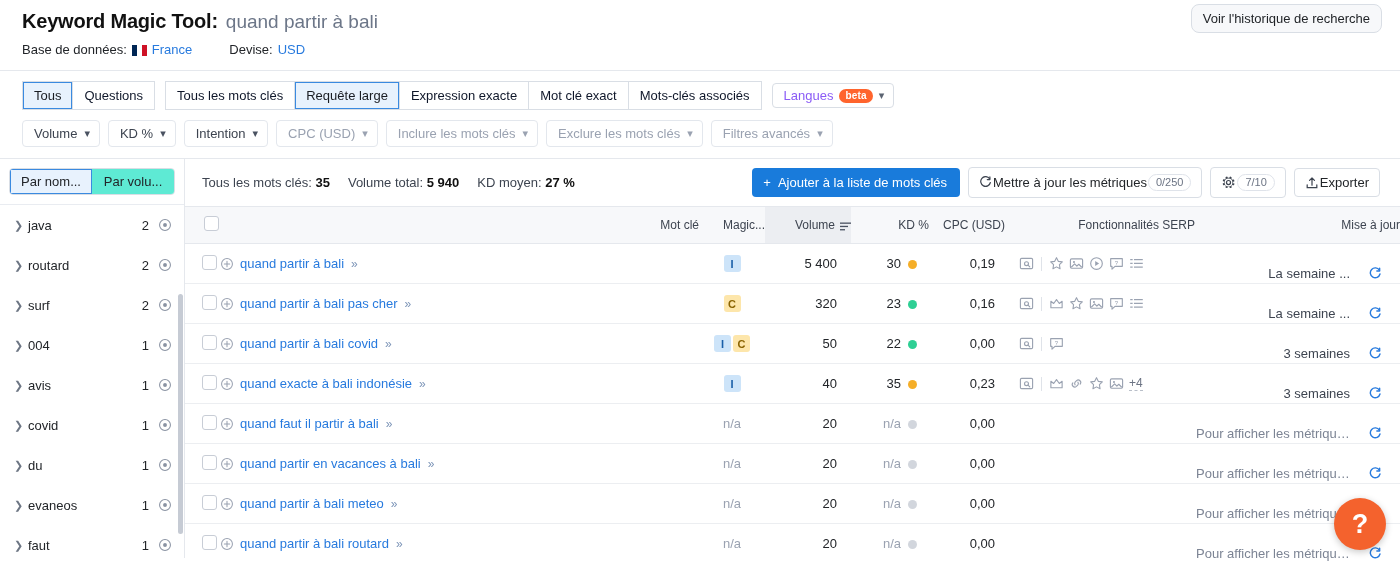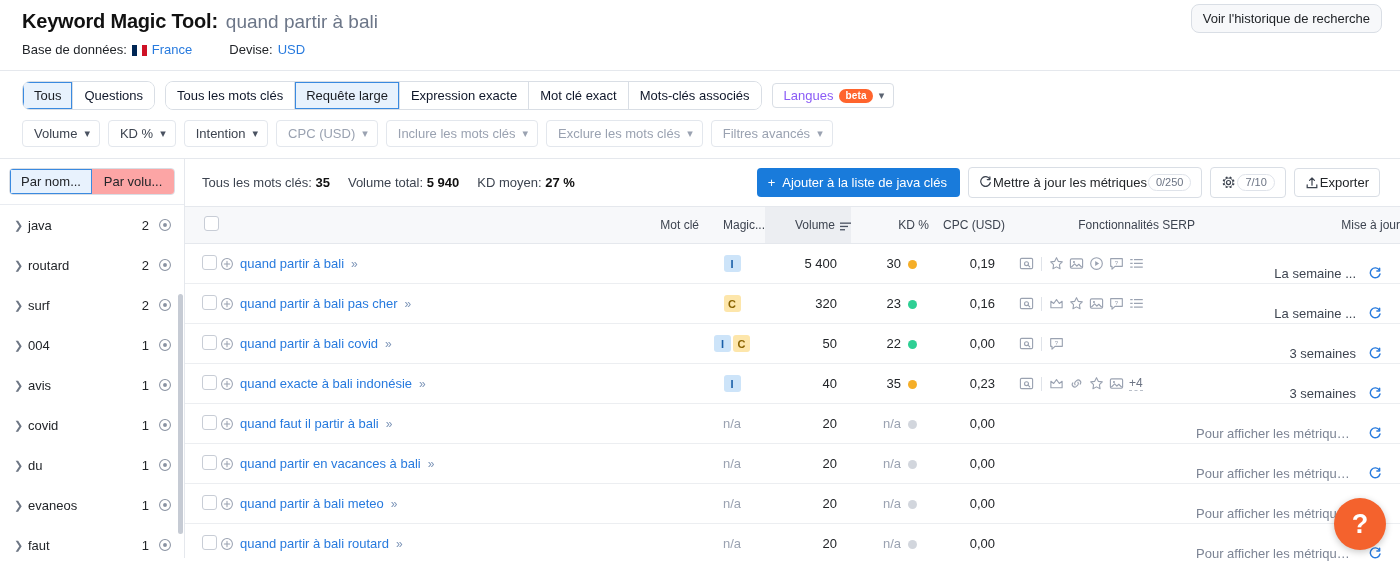--- a/index.html
+++ b/index.html
@@ -37,21 +37,21 @@
     position: absolute; top: 4px; right: 18px;
     border: 1px solid #d9dee5; background: #f7f8fa; border-radius: 8px;
     font-size: 13px; color: #222529; padding: 6px 11px; cursor: pointer; white-space: nowrap;
   }
 
   
   .hr { height: 1px; background: #e5e8ed; width: 100%; }
 
   
   .tabs-row { display: flex; align-items: center; gap: 0; padding: 10px 20px 0 22px; }
-  .tabgroup { display: flex; border: 1px solid #d9dee5; border-radius: 8px; overflow: hidden; margin-right: 10px; background:#fff; }
+  .tabgroup { display: flex; border: 1px solid #d9dee5; border-radius: 0; overflow: hidden; margin-right: 10px; background:#fff; }
   .tab { font-size: 13px; padding: 5px 11px; background: #fff; color: #0f172a; cursor: pointer;
          border-right: 1px solid #d9dee5; white-space: nowrap; line-height: 17px; }
   .tab:last-child { border-right: none; }
   .tab.active { background: #e8f2fd; color: #1a1d23; box-shadow: inset 0 0 0 1px #3a8ae0; position:relative; z-index:2; }
   .langues-btn { display:flex; align-items:center; gap:6px; border:1px solid #d9dee5; border-radius:4px;
                  background:#fff; padding: 4px 9px 4px 11px; cursor:pointer; }
   .langues-btn .lbl { color:#8b5cf6; font-size:13px; }
   .beta { background:#ff642d; color:#fff; font-size:10px; font-weight:bold; border-radius:9px; padding:1px 6px 2px; letter-spacing:0.2px; }
   .chev { color:#5b6472; font-size:11px; line-height:1; }
 
@@ -62,21 +62,21 @@
   .filter-pill.dark { color:#3d4450; }
   .filter-pill .chev { color:#9aa2b1; }
   .filter-pill.dark .chev { color:#4a5261; }
 
   
   .body { display:flex; border-top:1px solid #e5e8ed; height: 400px; }
 
   
   .sidebar { width: 185px; min-width:185px; border-right:1px solid #e5e8ed; position:relative; background:#fff; }
   .sb-toggle { display:flex; margin: 9px 9px 0 9px; border:1px solid #d9dee5; border-radius:4px; overflow:hidden; }
-  .sb-toggle div { flex:1; font-size:13px; padding:5px 6px; text-align:center; cursor:pointer; background:#fca5a5; white-space:nowrap; overflow:hidden; }
+  .sb-toggle div { flex:1; font-size:13px; padding:5px 6px; text-align:center; cursor:pointer; background:#5eead4; white-space:nowrap; overflow:hidden; }
   .sb-toggle div.active { background:#e8f2fd; box-shadow: inset 0 0 0 1px #3a8ae0; }
   .sb-list { margin-top: 9px; border-top:1px solid #e9ecf1; }
   .sb-item { display:flex; align-items:center; height:40px; padding:0 12px 0 14px; cursor:pointer; font-size:13px; }
   .sb-arrow { color:#6d7684; font-size:11px; width:14px; flex:0 0 14px; }
   .sb-name { flex:1; color:#222529; }
   .sb-count { color:#222529; margin-right:9px; }
   .sb-eye { width:14px; height:14px; color:#8a93a3; }
   .sb-scroll { position:absolute; right:1px; top:135px; width:5px; height:240px; background:#c6cbd4; border-radius:3px; }
 
   
@@ -114,21 +114,21 @@
   .chev2 { color:#7d95b8; font-size:12px; letter-spacing:-1px; cursor:pointer; }
   .badge { display:inline-flex; align-items:center; justify-content:center; width:17px; height:17px;
            border-radius:3px; font-size:11px; font-weight:bold; margin: 0 1px; }
   .badge.i { background:#cde4f9; color:#1a5fa8; }
   .badge.c { background:#fde6ab; color:#8a6300; }
   .na { color:#9aa2b1; }
   .dot { display:inline-block; width:9px; height:9px; border-radius:50%; margin-left:7px; position:relative; top:1px; }
   .serp-ics { display:flex; align-items:center; gap:5px; color:#9aa2b1; }
   .serp-sep { width:1px; height:14px; background:#dfe3e9; margin: 0 2px; }
   .plus4 { font-size:12px; color:#6c7484; border-bottom:1px dashed #b9bfc9; line-height:13px; }
-  .upd-cell { display:flex; align-items:center; justify-content:flex-end; gap:12px; white-space:nowrap;margin-top:20px; }
+  .upd-cell { display:flex; align-items:center; justify-content:flex-end; gap:18px; white-space:nowrap;margin-top:20px; }
   .upd-txt { color:#3d4450; overflow:hidden; text-overflow:ellipsis; max-width:190px; }
   .upd-txt.muted { color:#7c8494; }
   .refresh-ic { color:#277ade; width:14px; height:14px; flex:0 0 14px; cursor:pointer; }
 
   .help-fab { position:absolute; right:14px; bottom:8px; width:52px; height:52px; border-radius:50%;
               background:#f4622d; color:#fff; font-size:27px; display:flex; align-items:center; justify-content:center;
               cursor:pointer; box-shadow:0 2px 7px rgba(0,0,0,.22); font-weight:bold; z-index:20; }
   .sort-ic { display:inline-block; margin-left:5px; color:#4a5261; position:relative; top:2px; }
 </style>
 </head>
@@ -319,21 +319,21 @@
             <b>5 940</b>
           </div>
           <div>
             <span>KD moyen:</span>
             <b>27 %</b>
           </div>
         </div>
         <div class="tb-actions">
           <button class="btn-primary">
             <span>+</span>
-            <span>Ajouter à la liste de java clés</span>
+            <span>Ajouter à la liste de mots clés</span>
           </button>
           <button class="btn-outline">
             <svg width="13" height="13" viewBox="0 0 16 16">
               <path d="M13 3.2A6 6 0 1 0 14 8" fill="none" stroke="#3d4450" stroke-width="1.5" stroke-linecap="round"></path>
               <path d="M13.4 1.2v3.2h-3.2" fill="none" stroke="#3d4450" stroke-width="1.5" stroke-linecap="round" stroke-linejoin="round"></path>
             </svg>
             <span>Mettre à jour les métriques</span>
             <span class="chip">0/250</span>
           </button>
           <button class="btn-outline">

